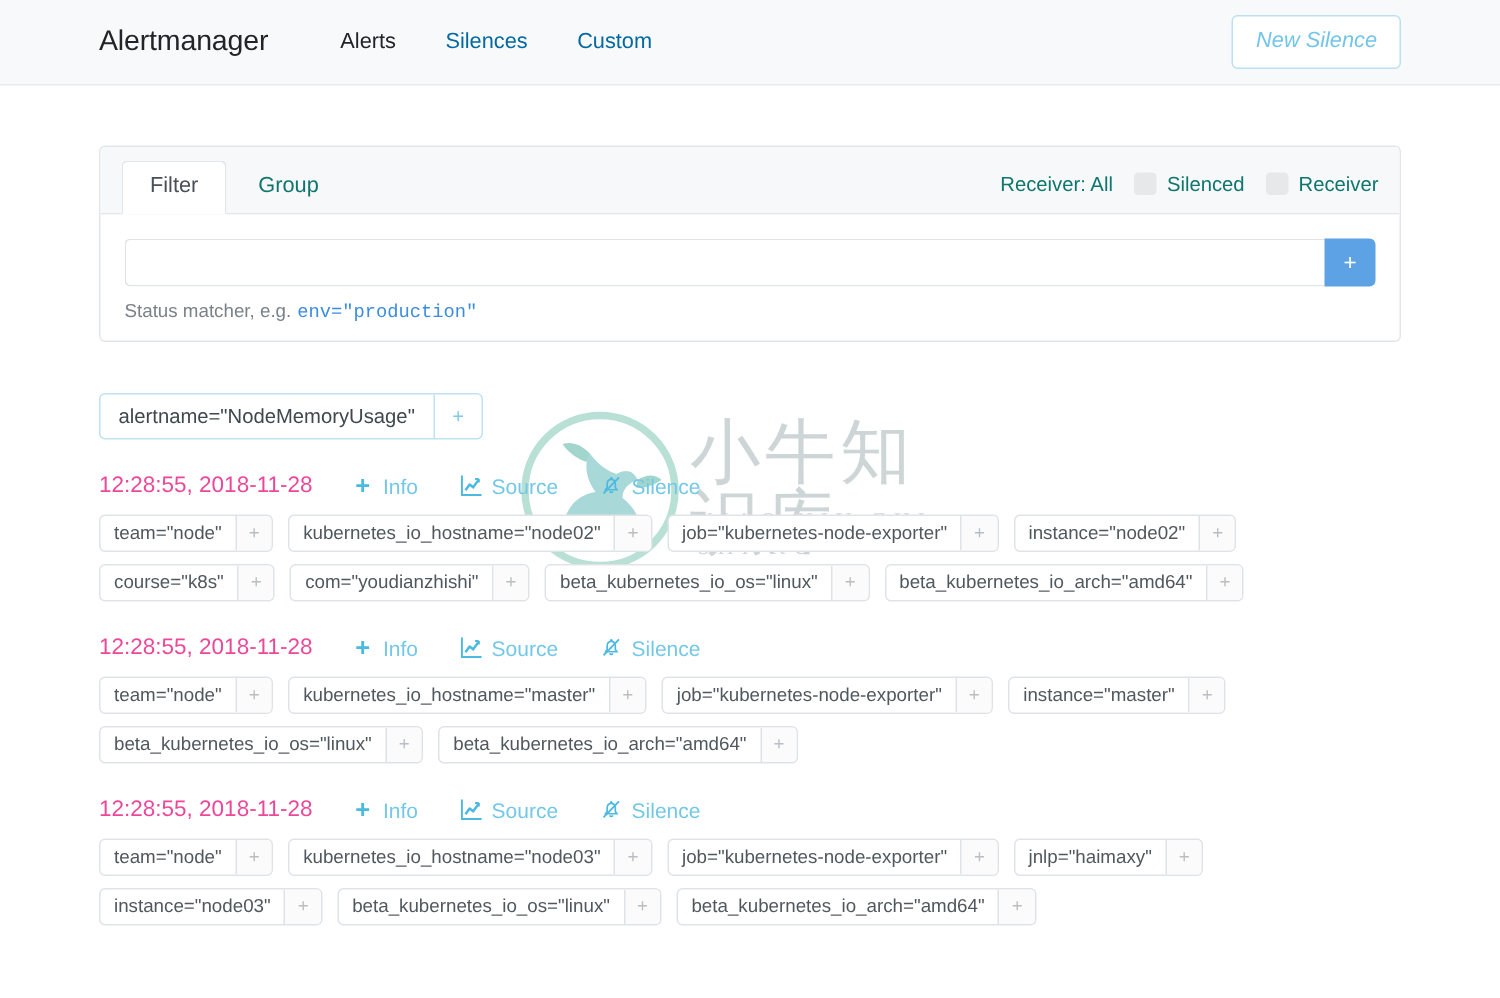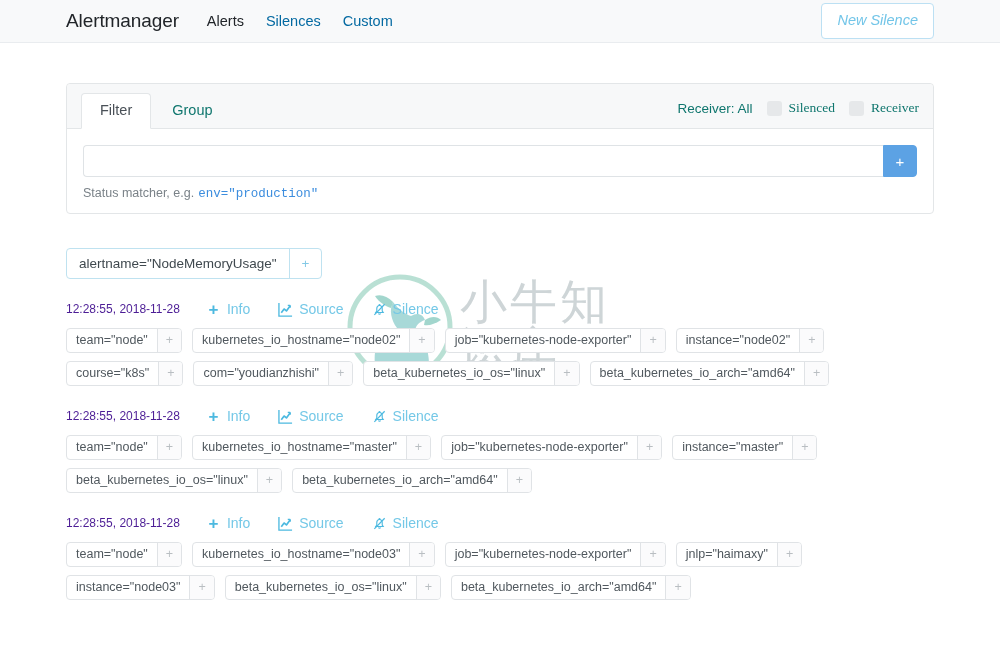--- a/index.html
+++ b/index.html
@@ -10,36 +10,36 @@
     background: #ffffff;
     font-family: "Liberation Sans", sans-serif;
     font-size: 14px;
     color: #212529;
     overflow: hidden;
     position: relative;
   }
 
   
   .navbar {
-    height: 43px;
+    height: 57px;
     background: #f8f9fa;
     border-bottom: 1px solid #e9ecef;
     display: flex;
     align-items: center;
     padding: 0 66px;
     position: relative;
     z-index: 5;
   }
   .brand {
     font-size: 19px;
     color: #212529;
     margin-right: 28px;
     letter-spacing: -0.1px;
   }
-  .nav-links { display: flex; align-items: center; gap: 22px; }
+  .nav-links { display: flex; align-items: center; gap: 33px; margin-left: 20px; }
   .nav-link {
     font-size: 14.5px;
     color: #0369a1;
     text-decoration: none;
     cursor: pointer;
   }
   .nav-link.active { color: #212529; }
   .navbar-right { margin-left: auto; }
   .btn-outline {
     border: 1px solid #bce0f3;
@@ -92,21 +92,21 @@
   }
   .header-right {
     margin-left: auto;
     display: flex;
     align-items: center;
     gap: 14px;
     padding-bottom: 12px;
     font-size: 13.5px;
     color: #0f766e;
   }
-  .check-item { display: flex; align-items: center; gap: 7px; cursor: pointer; font-family: Liberation Serif, serif; }
+  .check-item { display: flex; align-items: center; gap: 7px; cursor: pointer; }
   .checkbox {
     width: 15px; height: 15px;
     background: #e6e8ea;
     border-radius: 3px;
     display: inline-block;
   }
   .card-body { padding: 16px 16px 12px 16px; }
   .input-row { display: flex; }
   .matcher-input {
     flex: 1;
@@ -175,22 +175,22 @@
 
   
   .alert-item { margin-top: 22px; }
   .alert-meta {
     display: flex;
     align-items: center;
     gap: 0;
     margin-bottom: 11px;
   }
   .timestamp {
-    font-size: 12px;
-    color: #4c1d95;
+    font-size: 15px;
+    color: #ec4899;
     margin-right: 26px;
     white-space: nowrap;
   }
   .action {
     display: inline-flex;
     align-items: center;
     gap: 6px;
     color: #74c8e7;
     font-size: 14px;
     margin-right: 28px;

